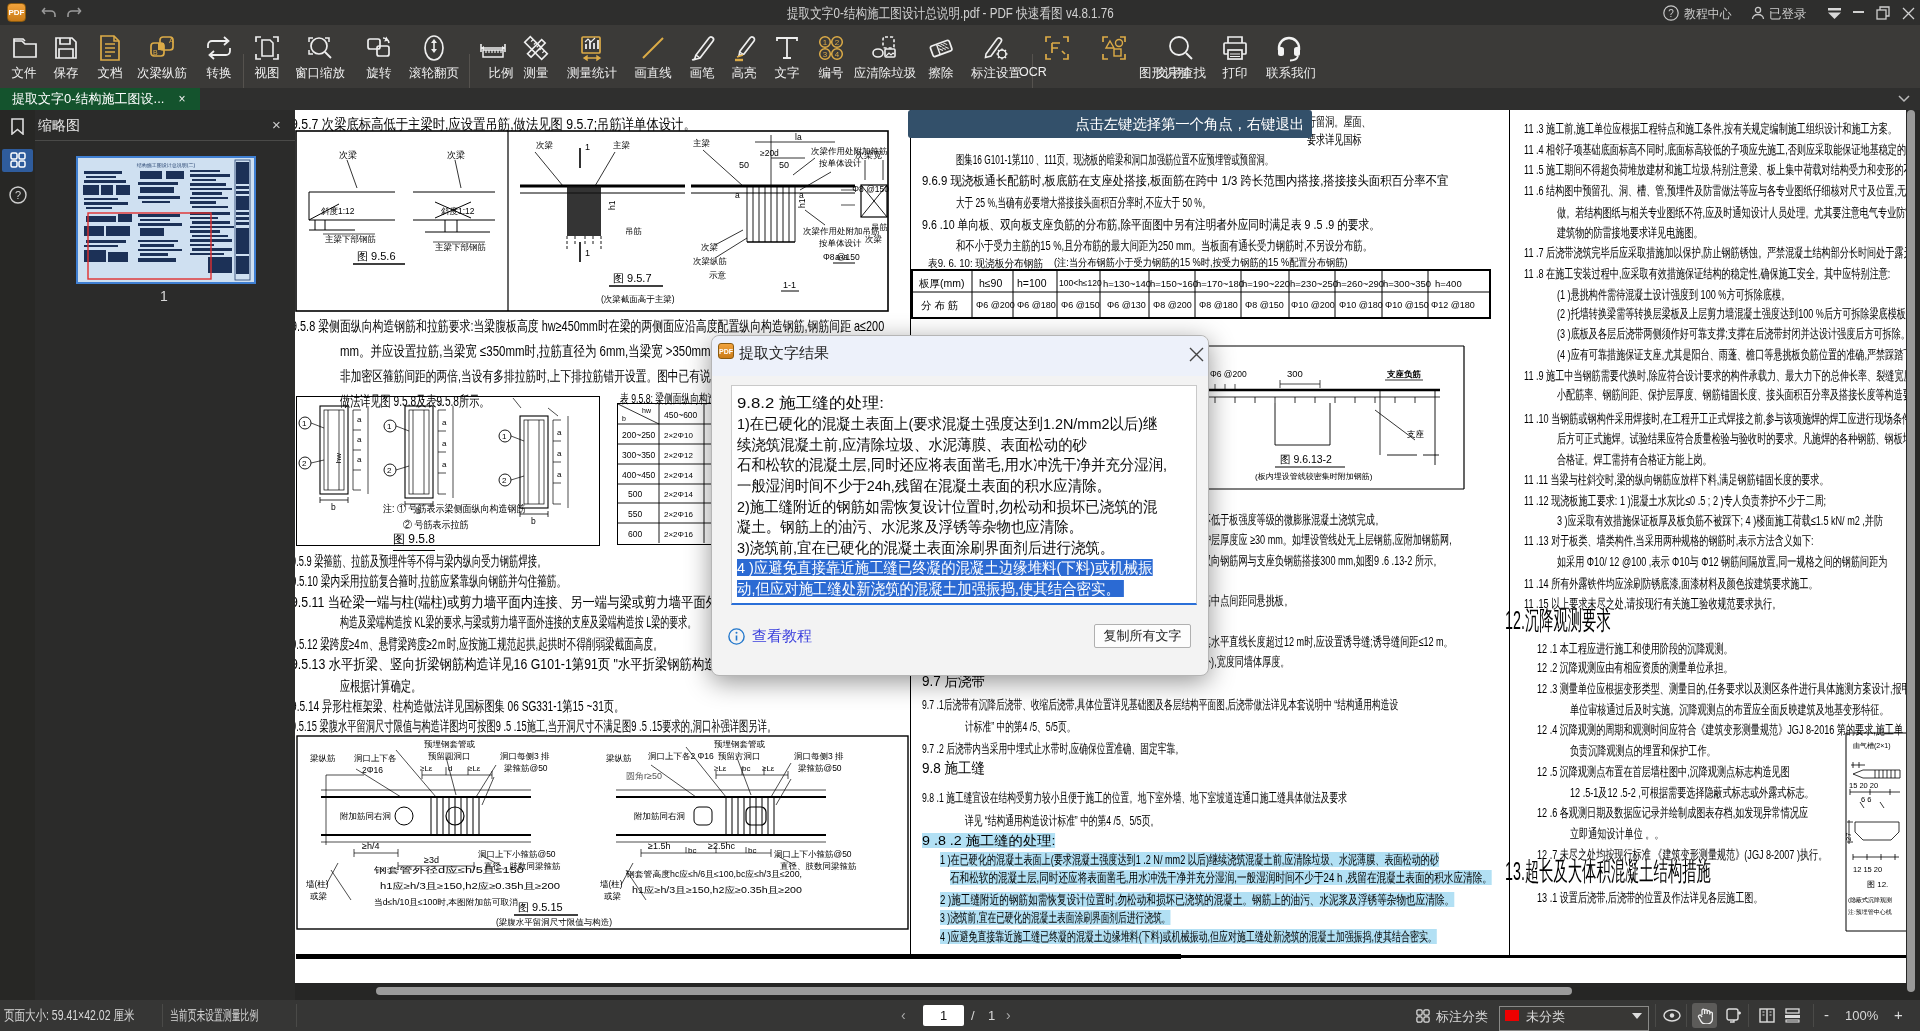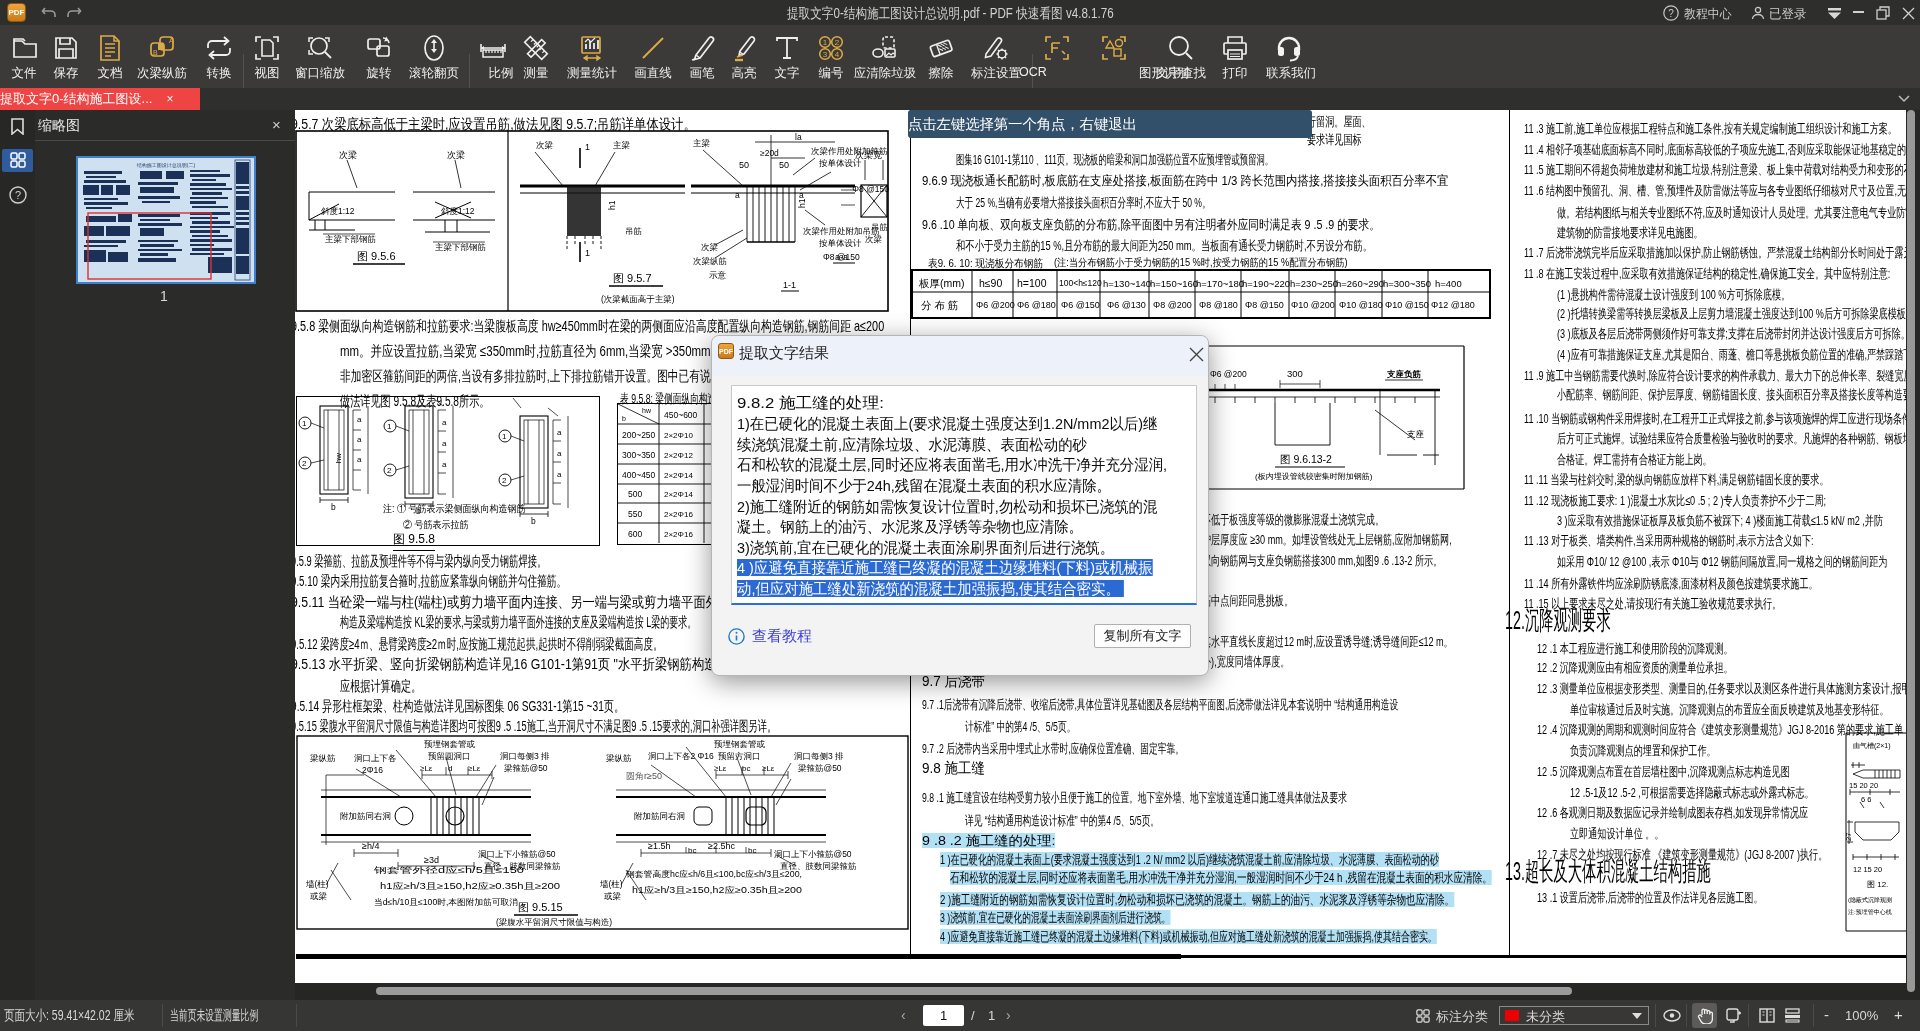--- a/index.html
+++ b/index.html
@@ -1,41 +1,41 @@
 <!DOCTYPE html>
 <html><head>
 <meta charset="utf-8">
 <style>
 *{margin:0;padding:0;box-sizing:border-box;}
 html,body{width:1920px;height:1031px;overflow:hidden;background:#fff;font-family:"Liberation Sans",sans-serif;}
 .abs{position:absolute;}
 #titlebar{position:absolute;left:0;top:0;width:1920px;height:25px;background:#2e2e2d;}
 #toolbar{position:absolute;left:0;top:25px;width:1920px;height:63px;background:#3b3a38;}
 #tabbar{position:absolute;left:0;top:88px;width:1920px;height:22px;background:#2f2f2e;}
-#tab1{position:absolute;left:0;top:0;width:200px;height:22px;background:#ef4444;color:#fff;font-size:13px;line-height:22px;}
+#tab1{position:absolute;left:0;top:0;width:200px;height:22px;background:#14532d;color:#fff;font-size:13px;line-height:22px;padding-left:12px;}
 #sidebar{position:absolute;left:0;top:110px;width:295px;height:890px;background:#2b2b2a;}
 #strip{position:absolute;left:0;top:0;width:35px;height:890px;background:#272725;}
 #content{position:absolute;left:295px;top:110px;width:1611px;height:873px;background:#fff;overflow:hidden;}
 #statusbar{position:absolute;left:0;top:1000px;width:1920px;height:31px;background:#363635;color:#d8d8d8;font-size:13px;}
 #hscroll{position:absolute;left:295px;top:983px;width:1611px;height:17px;background:#262625;}
 #hthumb{position:absolute;left:81px;top:4px;width:1196px;height:8px;border-radius:4px;background:#9b9b9b;}
 #vscroll{position:absolute;left:1906px;top:110px;width:14px;height:890px;background:#262625;}
 #vthumb{position:absolute;left:1px;top:0px;width:8px;height:882px;border-radius:4px;background:#989898;}
 .tbsep{position:absolute;top:29px;width:1px;height:54px;background:#55524e;}
 .ticon{position:absolute;top:9px;width:28px;height:28px;}
 .tlabel{position:absolute;top:40px;color:#efefef;font-size:12.5px;white-space:nowrap;transform:translateX(-50%);}
 .dl{position:absolute;left:5px;white-space:nowrap;font-size:15.5px;line-height:20.7px;color:#0a0a0a;transform:scaleX(0.93);transform-origin:0 0;}
 .L{position:absolute;white-space:nowrap;color:#000;transform-origin:0 0;}
 .c1{font-size:14.5px;transform:scaleX(0.70);}
 .c2{font-size:13px;transform:scaleX(0.67);}
 .c3{font-size:13px;transform:scaleX(0.70);}
 .big{font-size:26px;transform:scaleX(0.55);}
 .hl{background:#b2e0f4;}
 #dialog{position:absolute;left:711px;top:335px;width:498px;height:341px;background:#f3f3f3;border-radius:8px;box-shadow:0 6px 26px rgba(0,0,0,0.42);border:1px solid #b5b5b5;}
-#tooltip{position:absolute;left:908px;top:110px;width:404px;height:28px;background:#33506a;border-radius:3px;color:#fff;font-size:14.5px;text-align:left;line-height:28px;letter-spacing:-0.2px;padding-right:8px;}
+#tooltip{position:absolute;left:908px;top:110px;width:404px;height:28px;background:#33506a;border-radius:3px;color:#fff;font-size:14.5px;text-align:right;line-height:28px;letter-spacing:-0.2px;padding-right:8px;}
 .wb{color:#ccc;}
 svg{display:block;}
 svg text{font-family:"Liberation Sans",sans-serif;}
 </style>
 </head>
 <body>
 <div id="titlebar">
   <div class="abs" style="left:7px;top:3px;width:19px;height:19px;background:linear-gradient(#f2a33c,#c97b17);border-radius:4px;border:1px solid #8a5a10;color:#fff;font-size:8px;font-weight:bold;text-align:center;line-height:18px;">PDF</div>
   <svg class="abs" style="left:41px;top:5px;" width="16" height="15" viewBox="0 0 16 15">
       <path d="M4 3 L1.5 6 L4 9" fill="none" stroke="#9a9a9a" stroke-width="1.6"></path>
@@ -786,21 +786,21 @@
   <div class="abs" style="left:971px;top:8px;">/</div>
   <div class="abs" style="left:988px;top:8px;">1</div>
   <div class="abs" style="left:1006px;top:7px;color:#aaa;font-size:14px;">›</div>
   <svg class="abs" style="left:1416px;top:9px;" width="14" height="14" viewBox="0 0 16 16">
       <rect x="1" y="1" width="6" height="6" rx="1.5" fill="none" stroke="#ddd" stroke-width="1.4"></rect>
       <rect x="9" y="1" width="6" height="6" rx="1.5" fill="none" stroke="#ddd" stroke-width="1.4"></rect>
       <rect x="1" y="9" width="6" height="6" rx="1.5" fill="none" stroke="#ddd" stroke-width="1.4"></rect>
       <rect x="9" y="9" width="6" height="6" rx="1.5" fill="none" stroke="#ddd" stroke-width="1.4"></rect>
     </svg>
   <div class="abs" style="left:1436px;top:8px;">标注分类</div>
-  <div class="abs" style="left:1499px;top:6px;width:150px;height:19px;background:#383735;border:1px solid #8a8a88;">
+  <div class="abs" style="left:1499px;top:6px;width:150px;height:25px;background:#383735;border:1px solid #8a8a88;">
      <div class="abs" style="left:5px;top:3px;width:14px;height:11px;background:#ee0000;"></div>
      <div class="abs" style="left:26px;top:1px;font-size:13px;">未分类</div>
      <svg class="abs" style="left:132px;top:6px;" width="10" height="7" viewBox="0 0 10 7">
         <path d="M0 0 L5 6 L10 0 Z" fill="#ddd"></path>
       </svg>
   </div>
   <div class="abs" style="left:1655px;top:4px;width:1px;height:23px;background:#4a4a48;"></div>
   <svg class="abs" style="left:1663px;top:9px;" width="18" height="13" viewBox="0 0 18 13">
       <ellipse cx="9" cy="6.5" rx="8" ry="5.5" fill="none" stroke="#ddd" stroke-width="1.4"></ellipse>
       <circle cx="9" cy="6.5" r="2.2" fill="#ddd"></circle>

